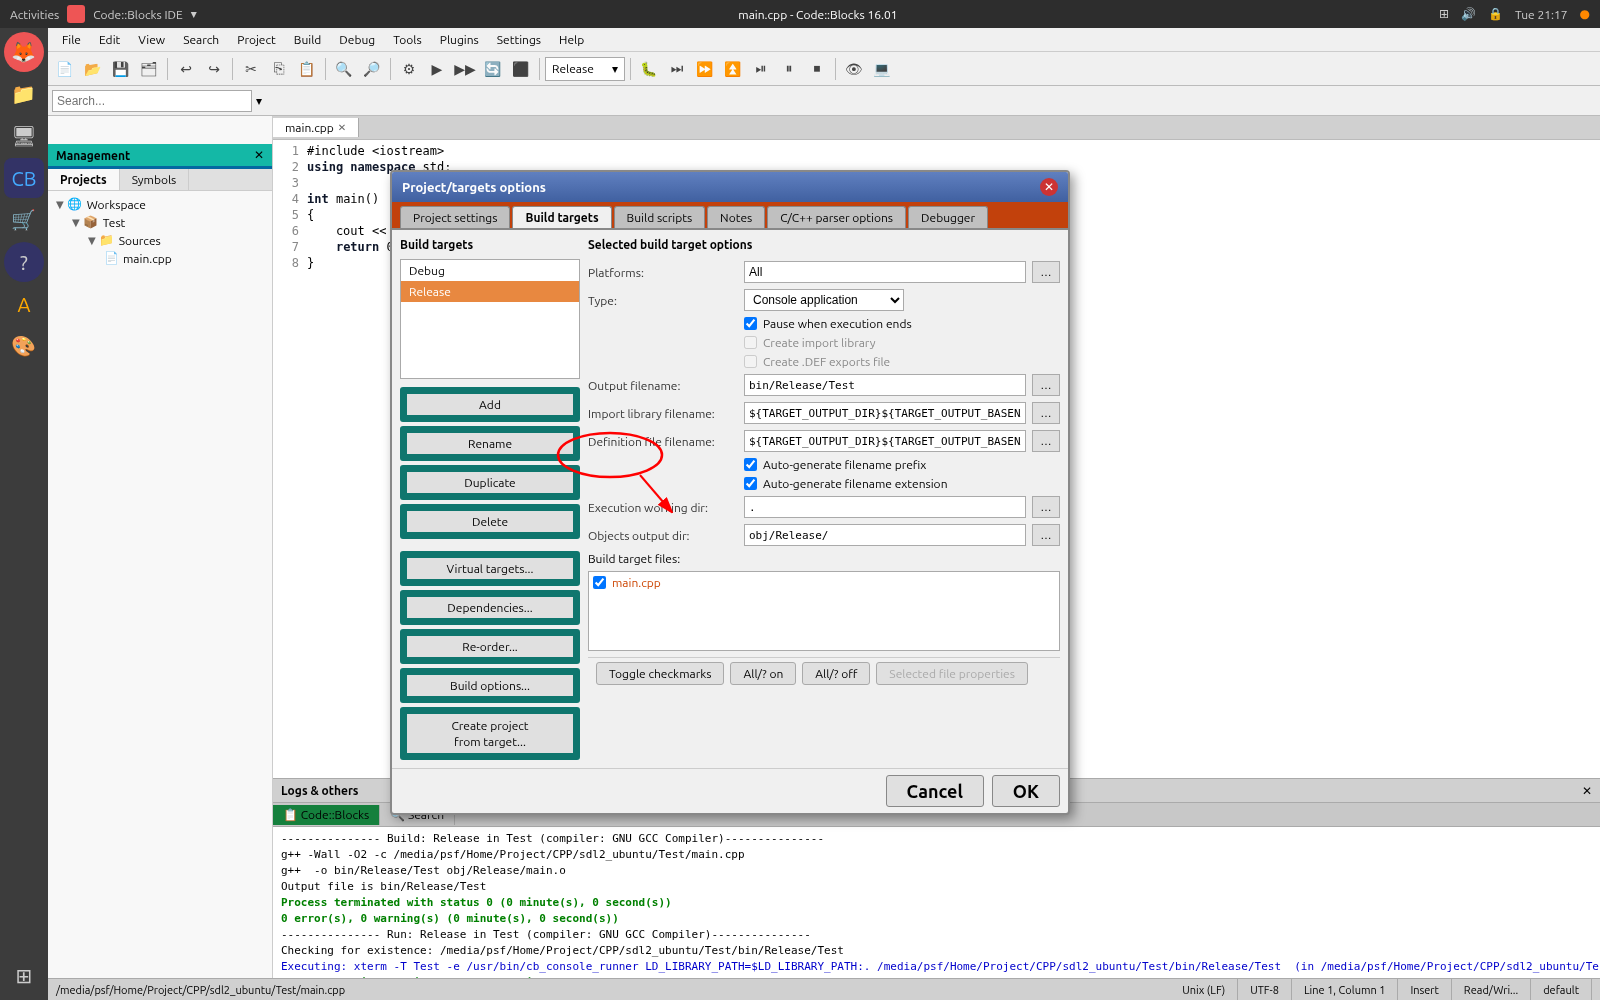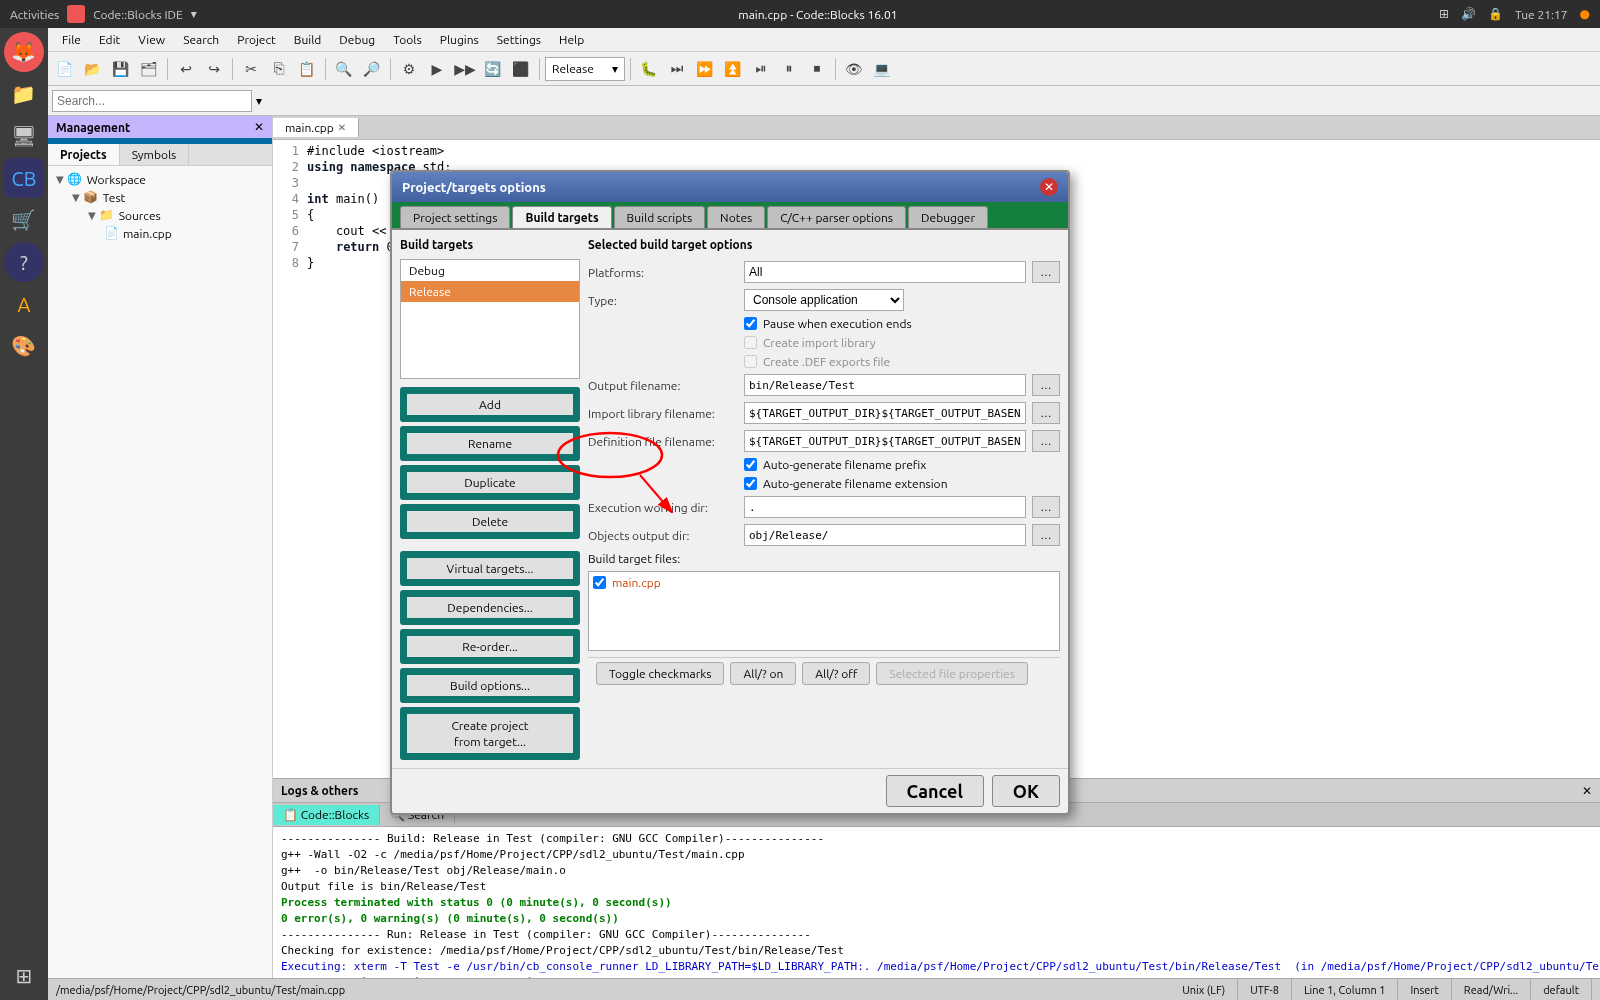--- a/index.html
+++ b/index.html
@@ -94,28 +94,29 @@
     
     .sidebar {
       width: 225px;
       background: #f8f8f8;
       border-right: 1px solid #ccc;
       display: flex;
       flex-direction: column;
       overflow: hidden;
     }
     .sidebar-header {
-      background: #c4b5fd;
+      background: #14b8a6;
       padding: 4px 8px;
-      border-bottom: 6px solid #0369a1;
+      border-bottom: 3px solid #0369a1;
       display: flex;
       align-items: center;
       justify-content: space-between;
       font-weight: bold;
       font-size: 12px;
+      margin-top: 28px;
     }
     .sidebar-tabs {
       display: flex;
       background: #e0e0e0;
       border-bottom: 1px solid #ccc;
     }
     .sidebar-tab {
       padding: 4px 12px;
       cursor: pointer;
       font-size: 12px;
@@ -199,21 +200,21 @@
       height: 24px;
       align-items: center;
       border-bottom: 1px solid #aaa;
     }
     .logs-tab {
       padding: 3px 10px;
       font-size: 12px;
       cursor: pointer;
       border-right: 1px solid #aaa;
     }
-    .logs-tab.active { background: #5eead4; }
+    .logs-tab.active { background: #15803d; }
     .logs-content {
       flex: 1;
       overflow-y: auto;
       padding: 4px 8px;
       font-family: 'DejaVu Sans Mono', monospace;
       font-size: 11px;
       background: #fff;
     }
     .log-line { line-height: 16px; white-space: pre; }
     .log-success { color: #008000; font-weight: bold; }
@@ -277,21 +278,21 @@
       display: flex;
       align-items: center;
       justify-content: center;
       cursor: pointer;
       font-size: 12px;
       color: #fff;
       font-weight: bold;
     }
     .dialog-tabs {
       display: flex;
-      background: #15803d;
+      background: #c2410c;
       border-bottom: 2px solid #888;
       padding: 4px 8px 0;
       gap: 2px;
     }
     .dialog-tab {
       padding: 4px 12px;
       background: #c0c0c0;
       border: 1px solid #888;
       border-bottom: none;
       cursor: pointer;

